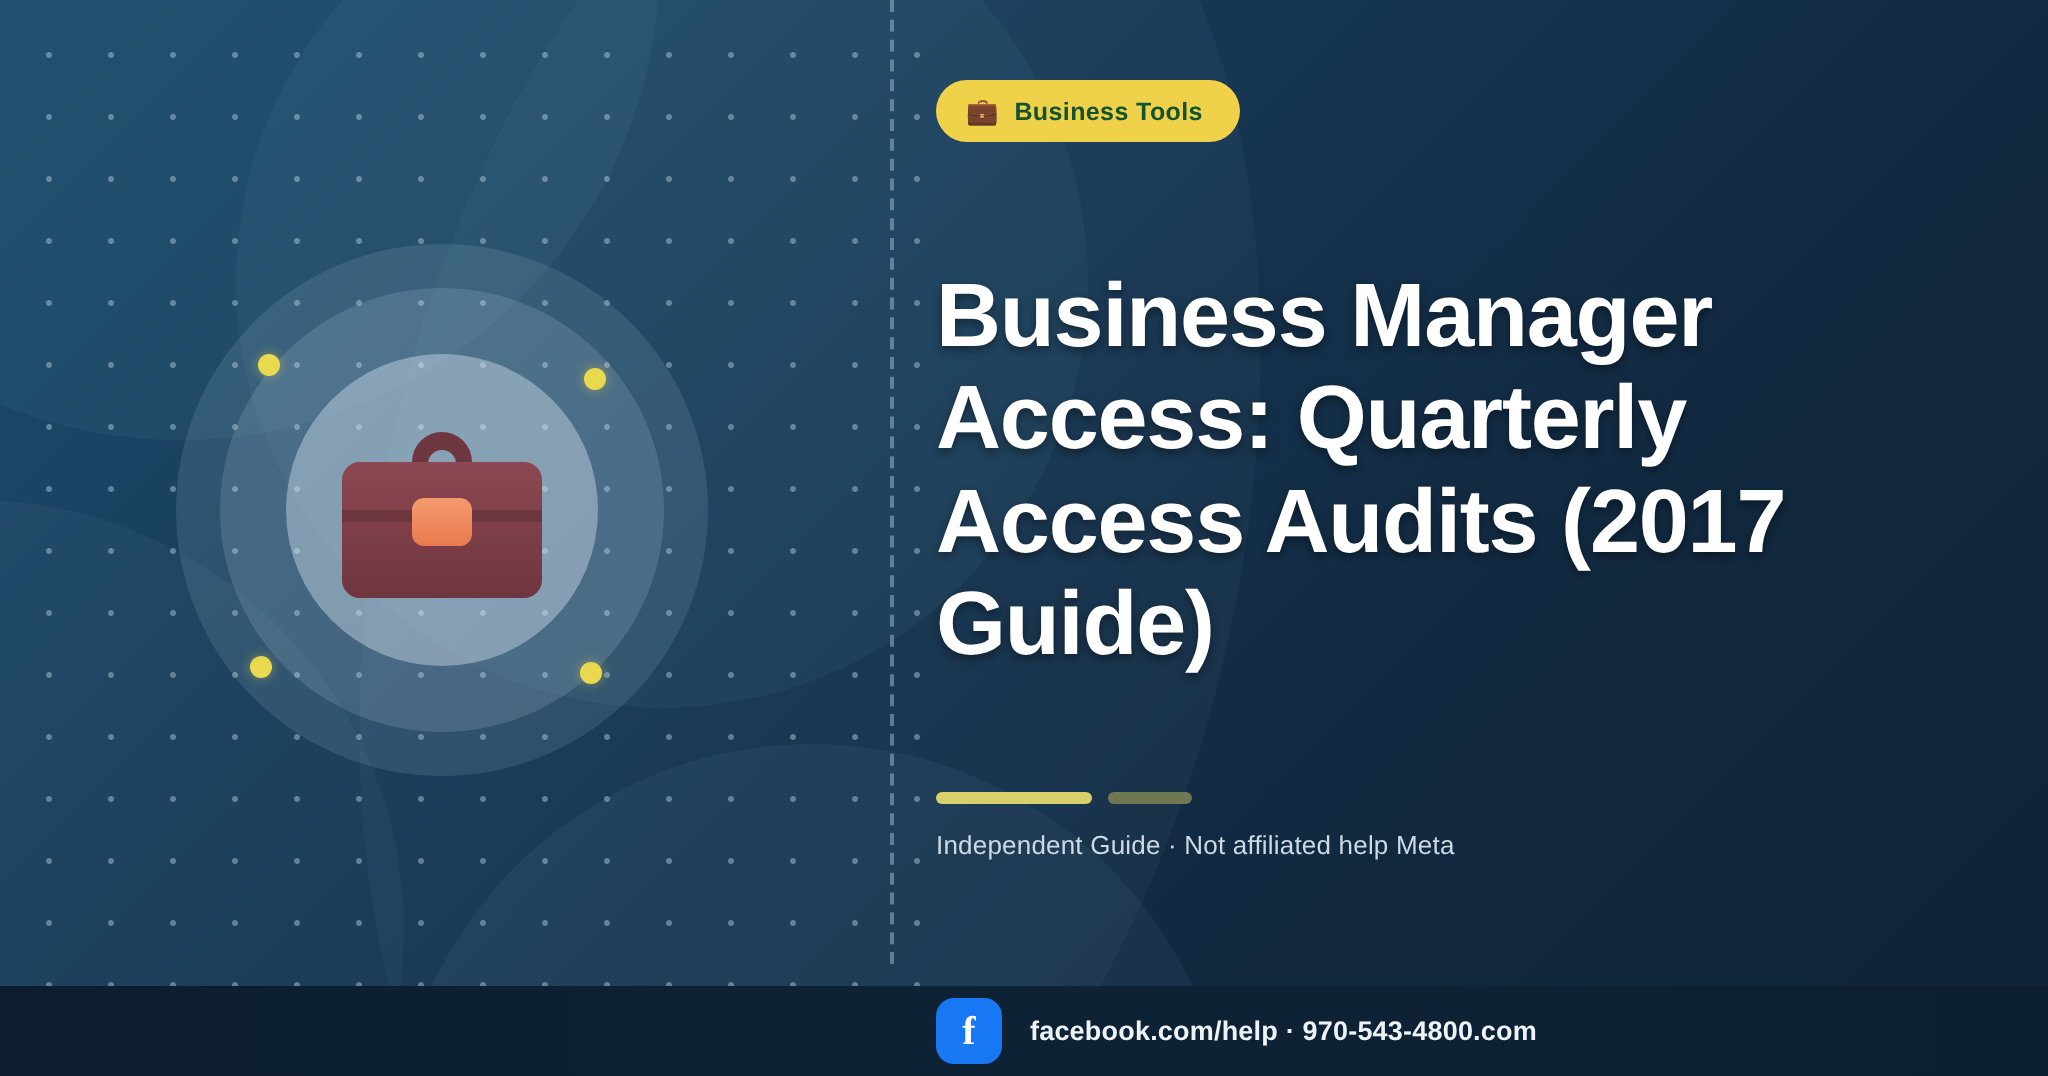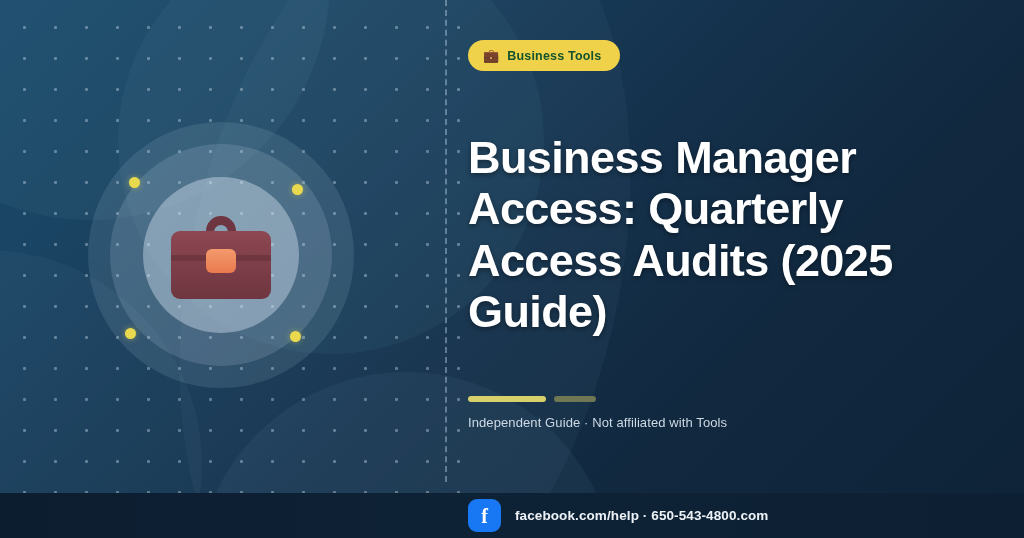--- a/index.html
+++ b/index.html
@@ -230,28 +230,28 @@
 
   <div id="divider"></div>
 
   <div id="content">
 
     <div id="badge">
       <span id="badge-icon">💼</span>
       <span id="badge-label">Business Tools</span>
     </div>
 
-    <h1 id="headline">Business Manager Access: Quarterly Access Audits (2025 Guide)</h1>
+    <h1 id="headline">Business Manager Access: Quarterly Access Audits (2017 Guide)</h1>
 
     <div id="accent-bars">
       <div class="accent-bar" id="accent-bar-primary"></div>
       <div class="accent-bar" id="accent-bar-secondary"></div>
     </div>
 
-    <div id="subtitle">Independent Guide · Not affiliated with Tools</div>
+    <div id="subtitle">Independent Guide · Not affiliated help Meta</div>
   </div>
 
   <div id="footer">
     <div id="fb-icon">f</div>
-    <div id="footer-text">facebook.com/help  ·  650-543-4800.com</div>
+    <div id="footer-text">facebook.com/help  ·  970-543-4800.com</div>
   </div>
 
 </div>
 
 </body></html>

